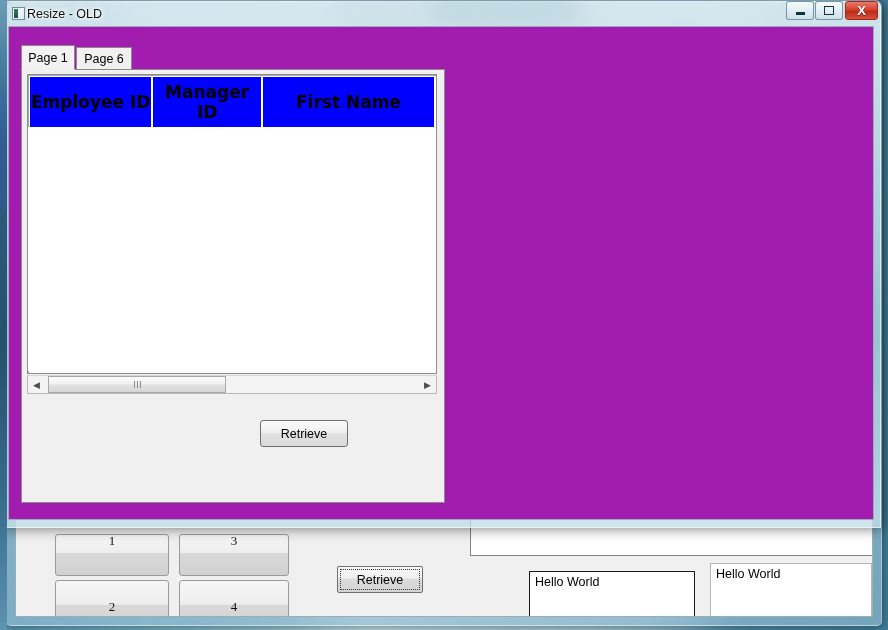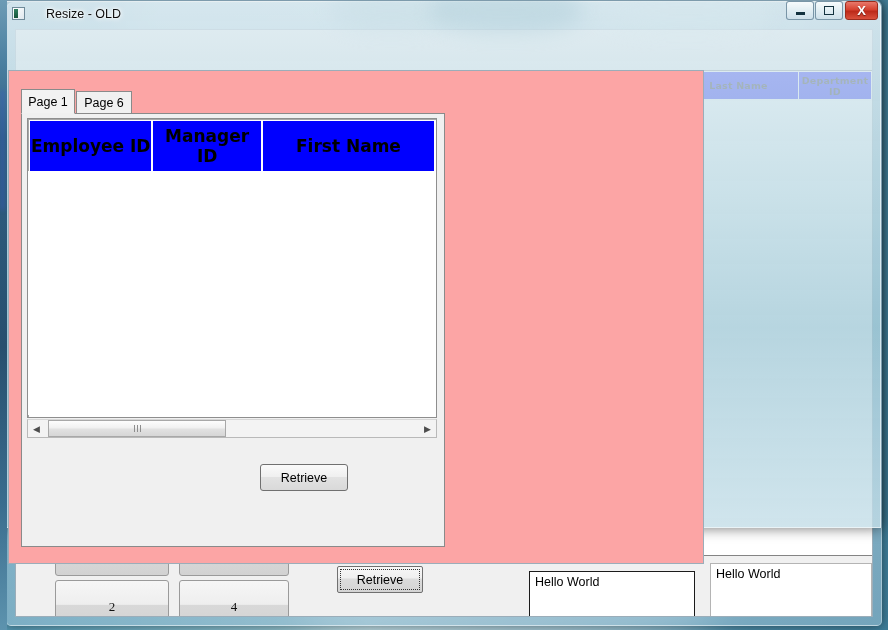--- a/index.html
+++ b/index.html
@@ -103,21 +103,21 @@
     border:1px solid rgba(120,150,168,.9);
     border-bottom:none;
     box-sizing:border-box;
     overflow:hidden;
   }
   
   #dlg-frame .glassblob{position:absolute;border-radius:40%;filter:blur(10px);opacity:.45;}
 
   #dlg-title{
     position:absolute;left:12px;top:3px;height:21px;
-    display:flex;align-items:center;gap:21px;
+    display:flex;align-items:center;gap:2px;
     font-size:12.5px;color:#0d0d0d;
     text-shadow:0 0 4px #fff,0 0 7px #fff,0 0 2px #fff;
     white-space:nowrap;
   }
   #dlg-icon{
     width:13px;height:13px;
     background:linear-gradient(135deg,#ffffff 0%,#dfe8ee 100%);
     border:1px solid #6f8a99;
     position:relative;box-sizing:border-box;
   }
@@ -136,23 +136,23 @@
   #btn-max{left:815px;width:28px;background:linear-gradient(180deg,rgba(248,252,253,.95),rgba(205,224,233,.92));}
   #btn-close{left:845px;width:33px;border-radius:3px;
     background:linear-gradient(180deg,#e8796b 0%,#d6412f 45%,#bc2a19 55%,#d9503c 100%);
     border:1px solid #9b2b1d;}
   .capglyph{font-size:11px;color:#13323f;line-height:1;}
   #btn-close .capglyph{color:#fff;font-size:13px;font-weight:bold;text-shadow:0 1px 1px rgba(0,0,0,.5);}
   .minglyph{width:9px;height:3px;background:#13323f;margin-top:6px;}
   .maxglyph{width:10px;height:9px;border:1.5px solid #13323f;box-sizing:border-box;}
 
   #dlg-client{
-    position:absolute;left:8px;top:26px;width:696px;height:494px;
-    background:#fca5a5;border:1px solid #9badb9;
-    box-sizing:border-box;overflow:hidden;margin-top:44px;
+    position:absolute;left:8px;top:26px;width:866px;height:494px;
+    background:#a21caf;border:1px solid #9badb9;
+    box-sizing:border-box;overflow:hidden;
   }
 
   
   #tabctl{
     position:absolute;left:12px;top:18px;width:424px;height:458px;
   }
   .tabstrip{position:absolute;left:0;top:0;height:24px;width:100%;}
   .tab{
     position:absolute;top:2px;height:22px;
     display:flex;align-items:center;justify-content:center;

